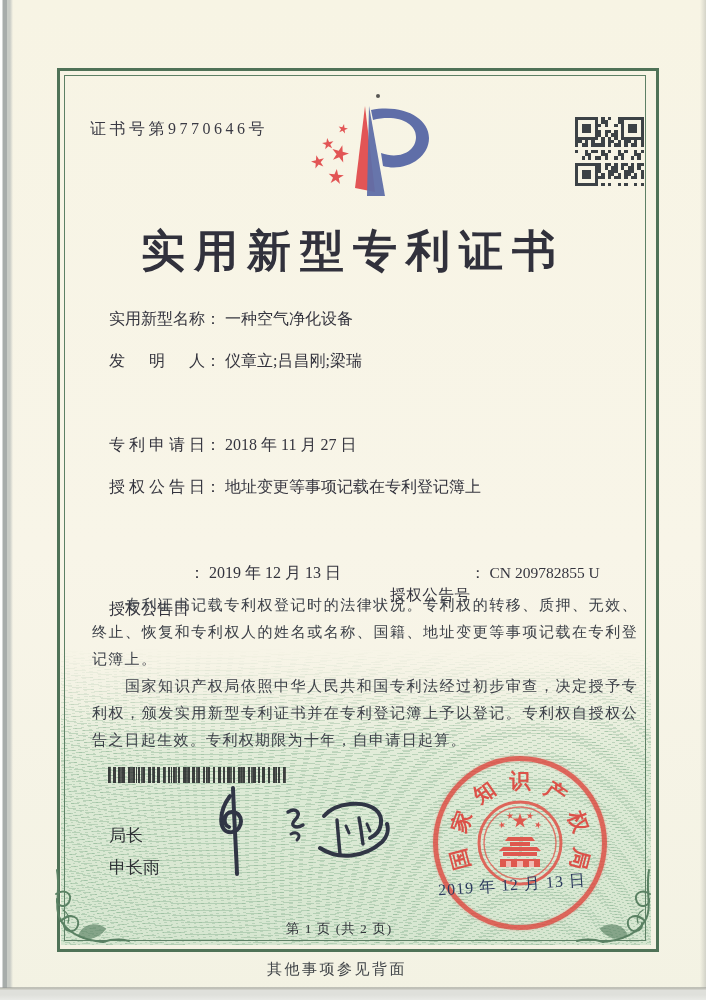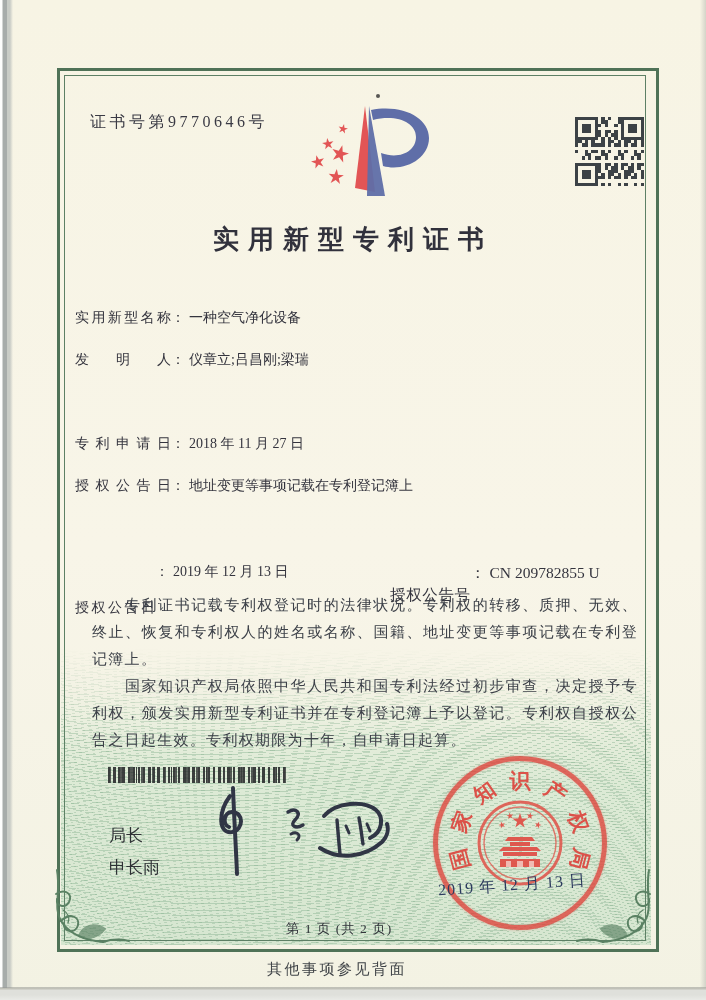--- a/index.html
+++ b/index.html
@@ -28,33 +28,33 @@
       repeating-radial-gradient(1500px 620px at 80% 205%, rgba(108,158,122,0) 0 6px, rgba(108,158,122,.28) 6px 7px),
       linear-gradient(180deg, rgba(223,236,218,0), rgba(216,232,210,.85) 45%, #d6e6d0);
     -webkit-mask-image:linear-gradient(180deg,transparent,#000 30%);
     mask-image:linear-gradient(180deg,transparent,#000 30%);
   }
   .flourish{position:absolute;z-index:2;width:84px;height:84px;}
   .flourish.bl{left:49px;top:866px;}
   .flourish.br{left:573px;top:866px;transform:scaleX(-1);}
 
   
-  .cert-no{position:absolute;left:90px;top:112px;font-size:16px;letter-spacing:3.5px;color:#3a3a44;z-index:3;}
+  .cert-no{position:absolute;left:90px;top:119px;font-size:16px;letter-spacing:3.5px;color:#3a3a44;z-index:3;}
   .logo{position:absolute;left:303px;top:104px;width:130px;height:98px;z-index:3;}
   .qr{position:absolute;left:575px;top:117px;width:69px;height:69px;z-index:3;
       display:grid;grid-template-columns:repeat(21,1fr);grid-template-rows:repeat(21,1fr);}
   .qr i{display:block;}
   .qr i.d{background:#3c4246;}
   .speck{position:absolute;left:376px;top:94px;width:4px;height:4px;border-radius:50%;background:#2e2e2e;opacity:.8;z-index:3;}
 
   .title{position:absolute;left:0;top:222px;width:706px;text-align:center;z-index:3;
-    font-size:26px;font-weight:600;letter-spacing:9px;color:#31313c;}
-
-  
-  .field-row{position:absolute;left:75px;white-space:nowrap;font-size:14px;color:#34343e;z-index:3;}
+    font-size:44px;font-weight:600;letter-spacing:9px;color:#31313c;}
+
+  
+  .field-row{position:absolute;left:109px;white-space:nowrap;font-size:16px;color:#34343e;z-index:3;}
   .field-label{display:inline-block;width:96px;text-align:justify;text-align-last:justify;vertical-align:top;}
   .field-colon{display:inline-block;}
   .field-value{display:inline-block;margin-left:4px;white-space:pre;}
   .r0{top:309px;} .r1{top:351px;} .r2{top:393px;} .r3{top:435px;} .r4{top:477px;} .r5{top:519px;}
   .grant-row{top:563px;}
   .grant-no{position:absolute;left:390px;top:563px;white-space:nowrap;font-size:15.5px;color:#34343e;z-index:3;}
   .grant-no .field-label{width:80px;margin-top:22px;}
   .grant-row .field-label{width:80px;margin-top:36px;}
 
   

